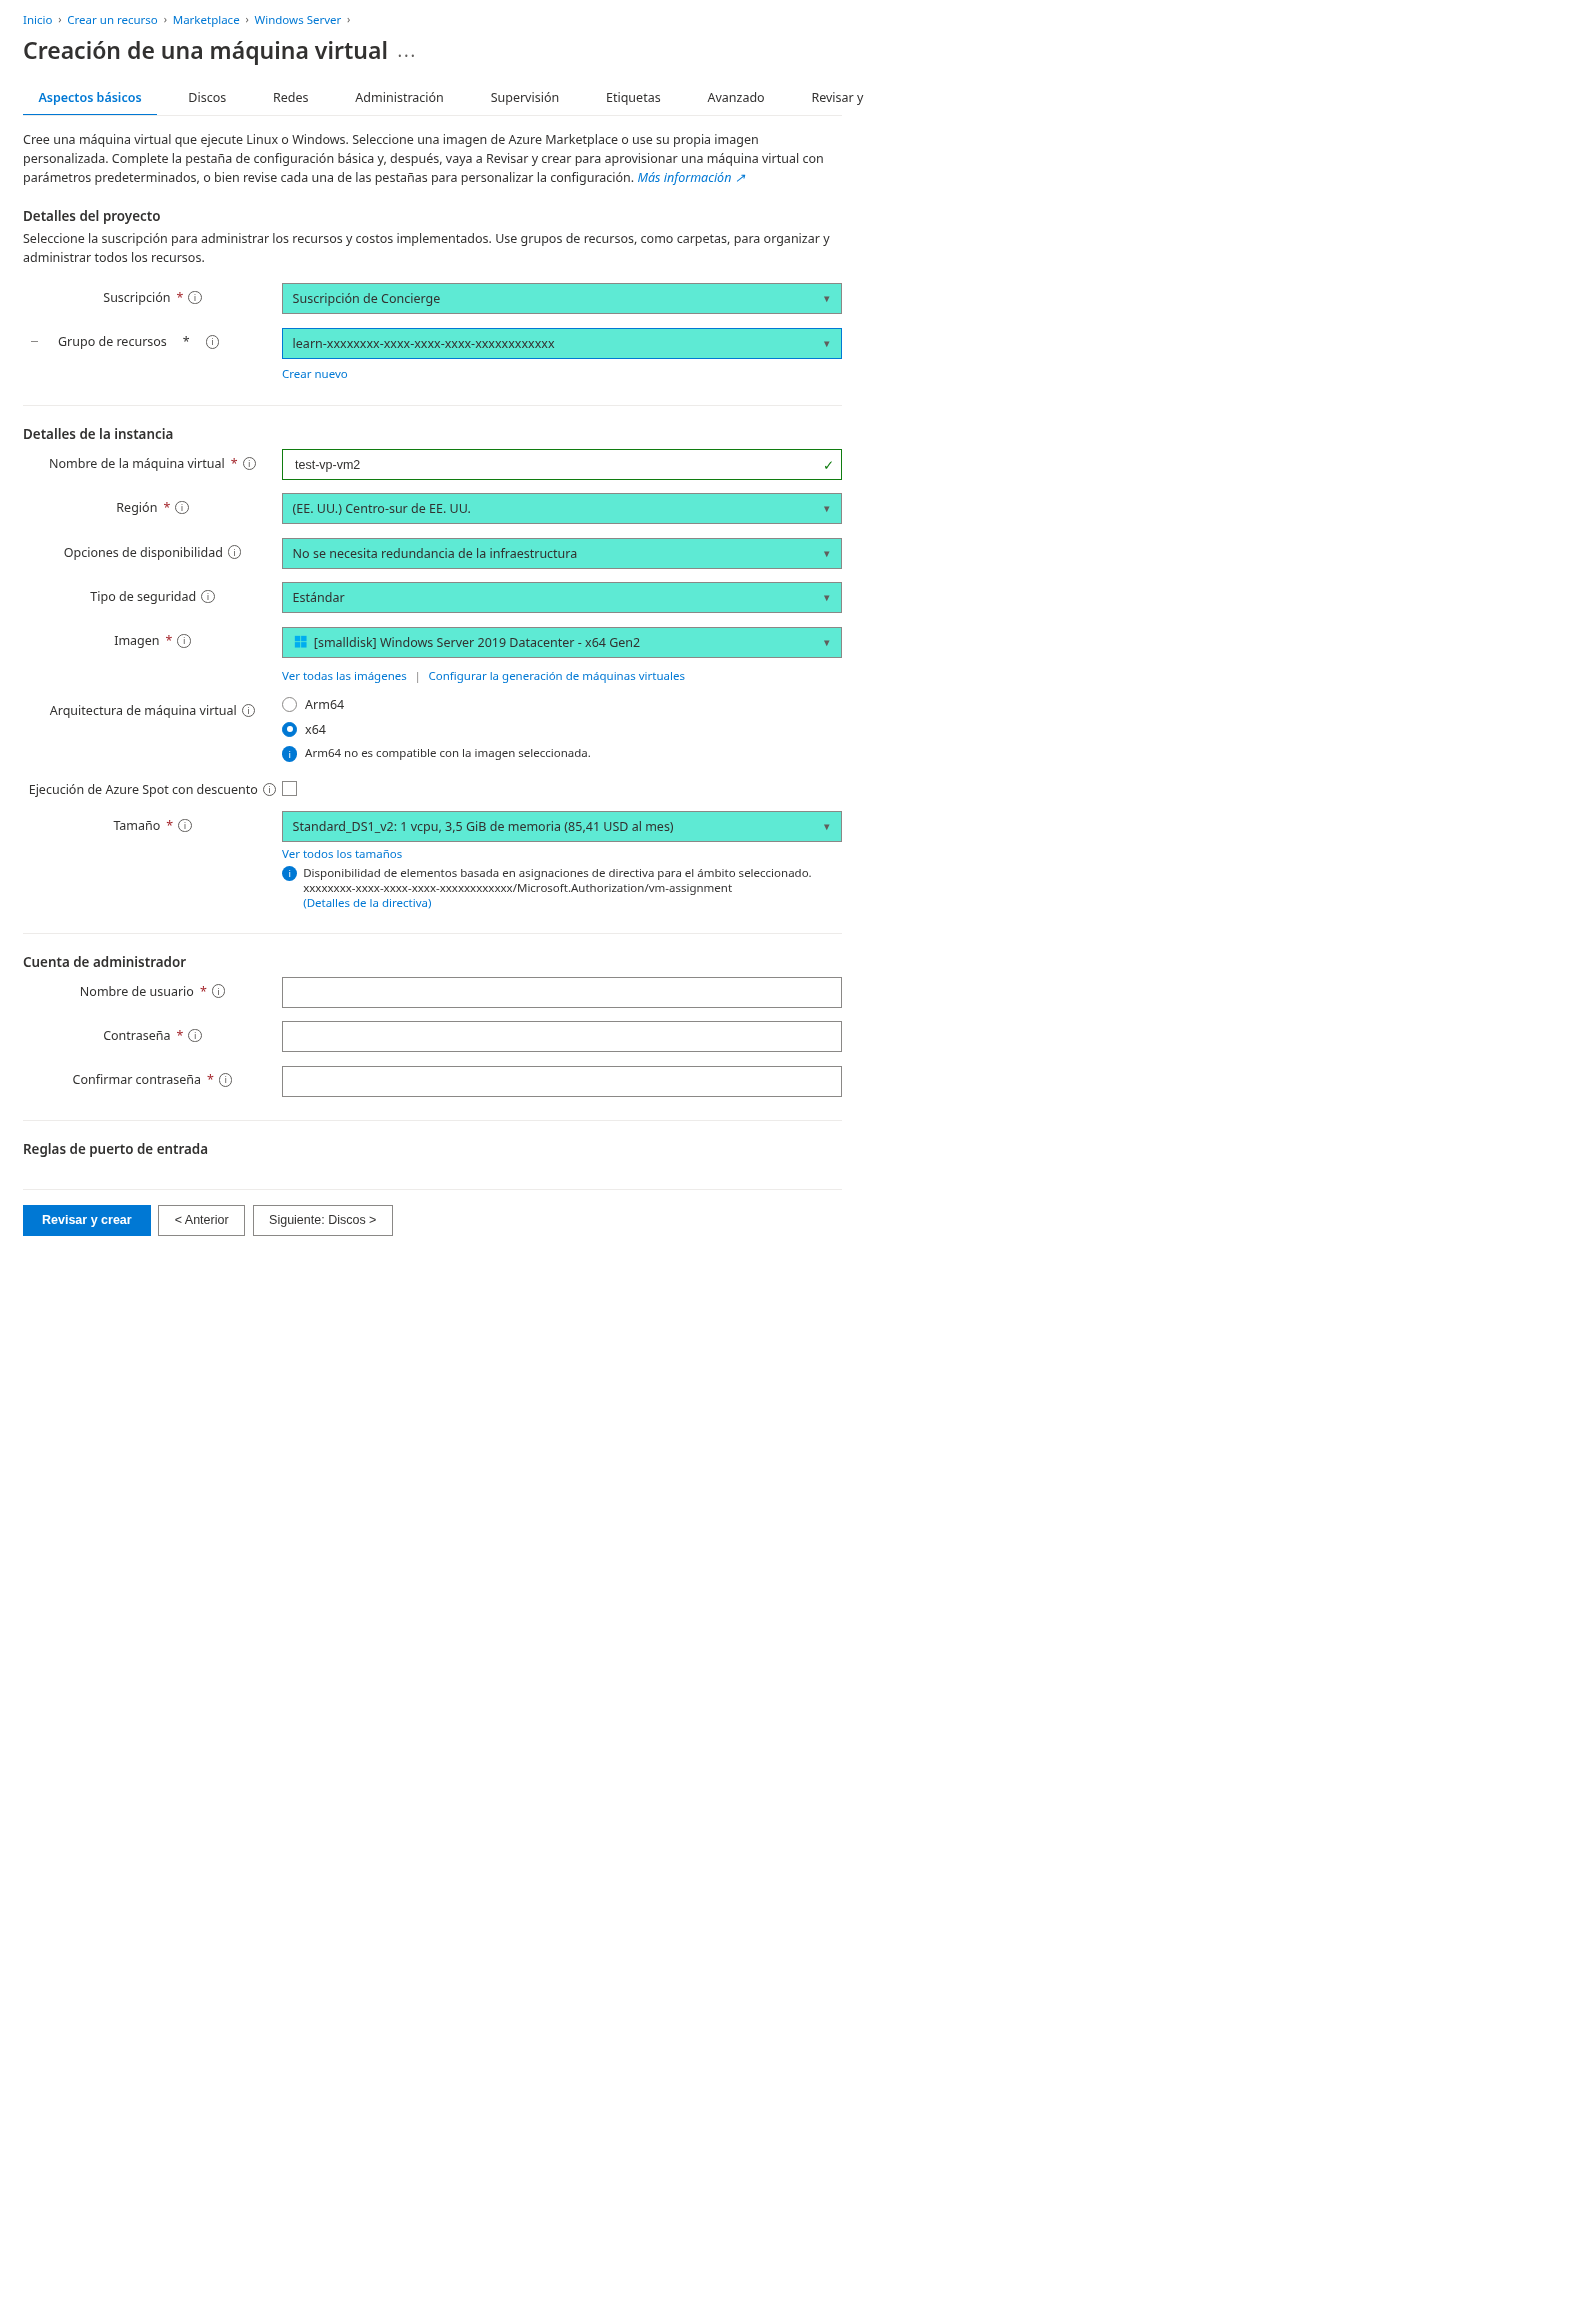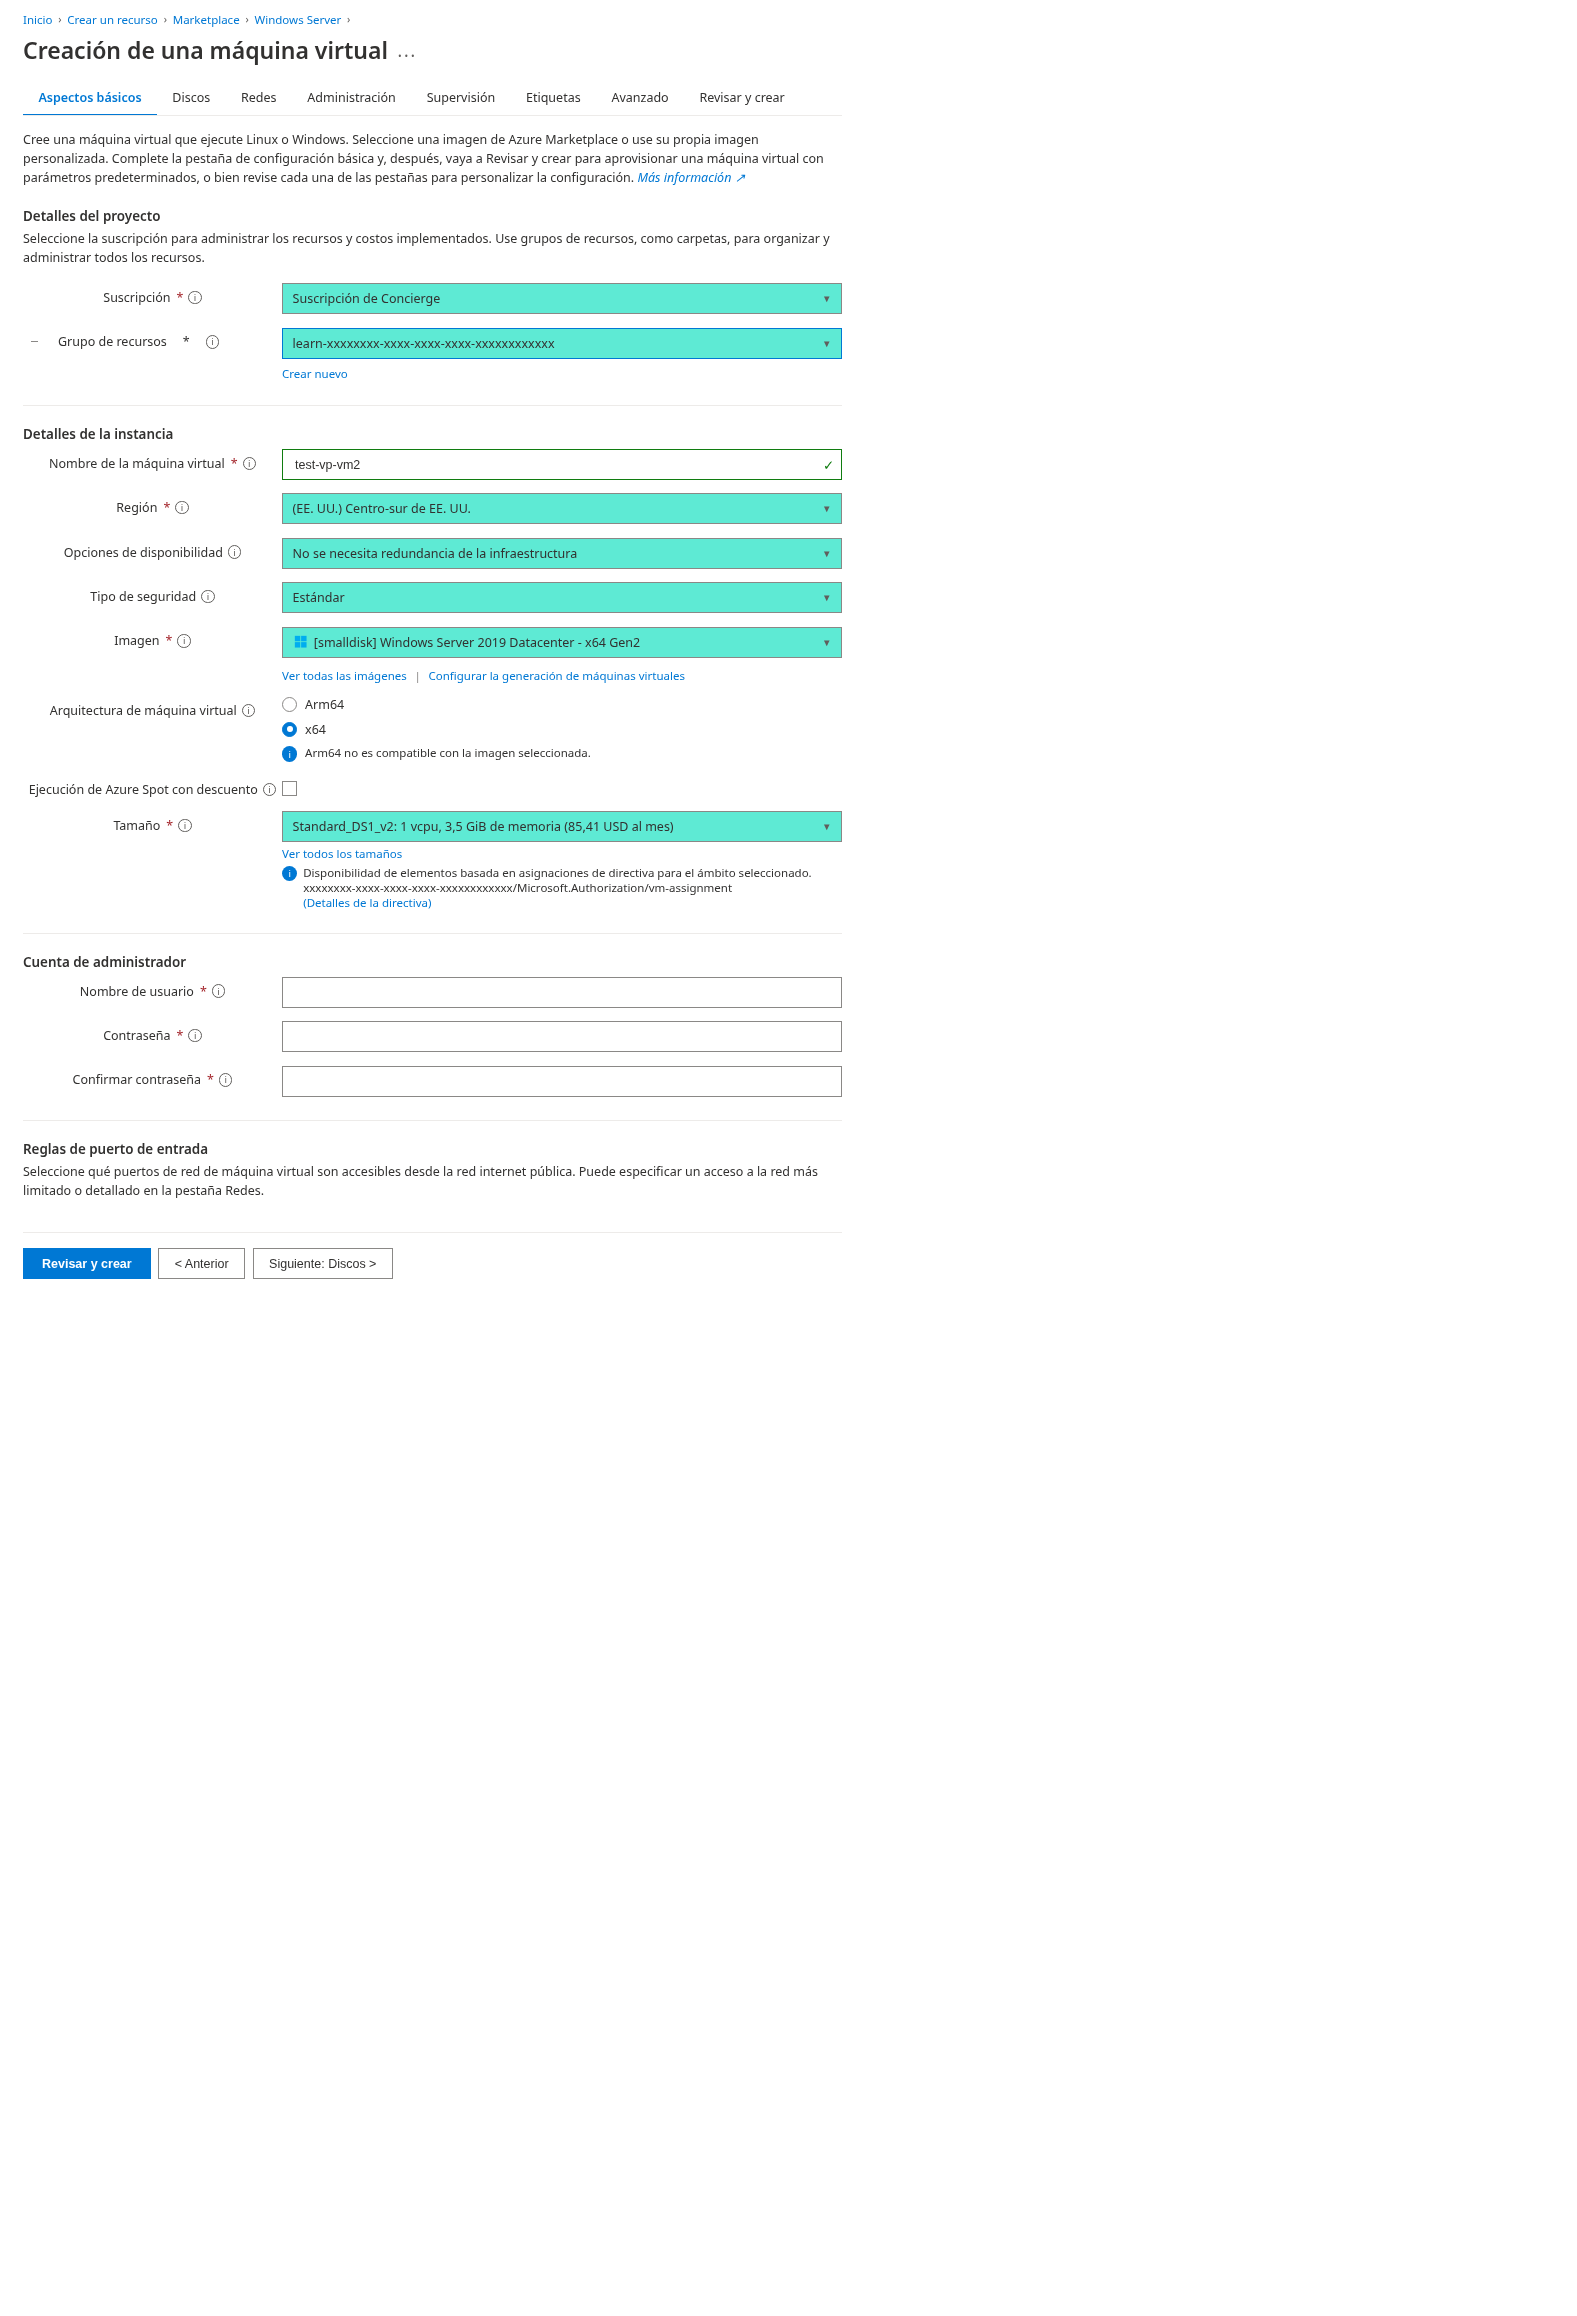--- a/index.html
+++ b/index.html
@@ -44,21 +44,21 @@
       color: #605e5c;
       cursor: pointer;
       letter-spacing: 1.9px;
     }
 
     
     .tabs {
       display: flex;
       border-bottom: 1px solid #edebe9;
       margin-bottom: 15.4px;
-      gap: 0;
+      gap: 16px;
     }
     .tab {
       padding: 7.7px 15.4px;
       font-size: 12.5px;
       cursor: pointer;
       color: #323130;
       border-bottom: 1.9px solid transparent;
       white-space: nowrap;
     }
     .tab.active {
@@ -637,21 +637,20 @@
     <div class="form-control">
       <input class="text-input" type="password" style="">
     </div>
   </div>
 </div>
 
 <hr class="divider">
 
 <div class="form-section">
   <div class="section-header">Reglas de puerto de entrada</div>
-  <p class="section-desc">Seleccione qué puertos de red de máquina virtual son accesibles desde la red internet pública. Puede especificar un acceso a la red más limitado o detallado en la pestaña Redes.</p>
 </div>
 
 <div class="bottom-actions">
   <button class="btn-primary">Revisar y crear</button>
   <button class="btn-secondary">&lt; Anterior</button>
   <button class="btn-secondary">Siguiente: Discos &gt;</button>
 </div>
 
 
 </body></html>

